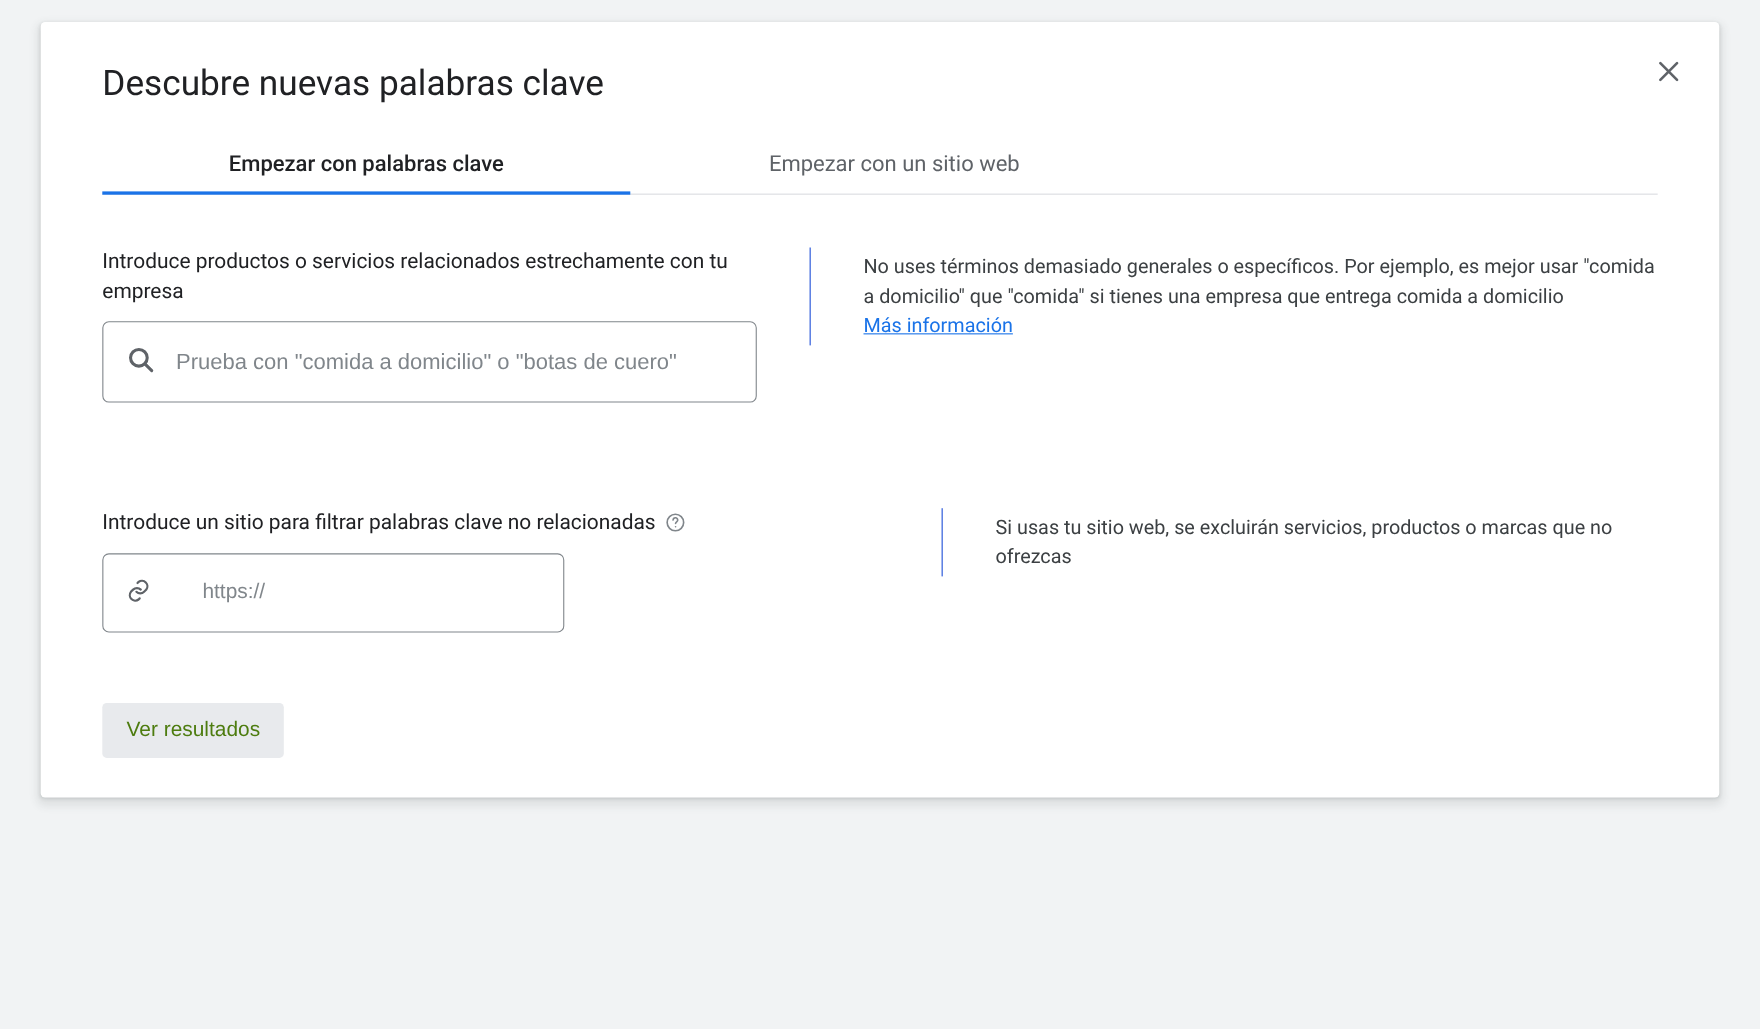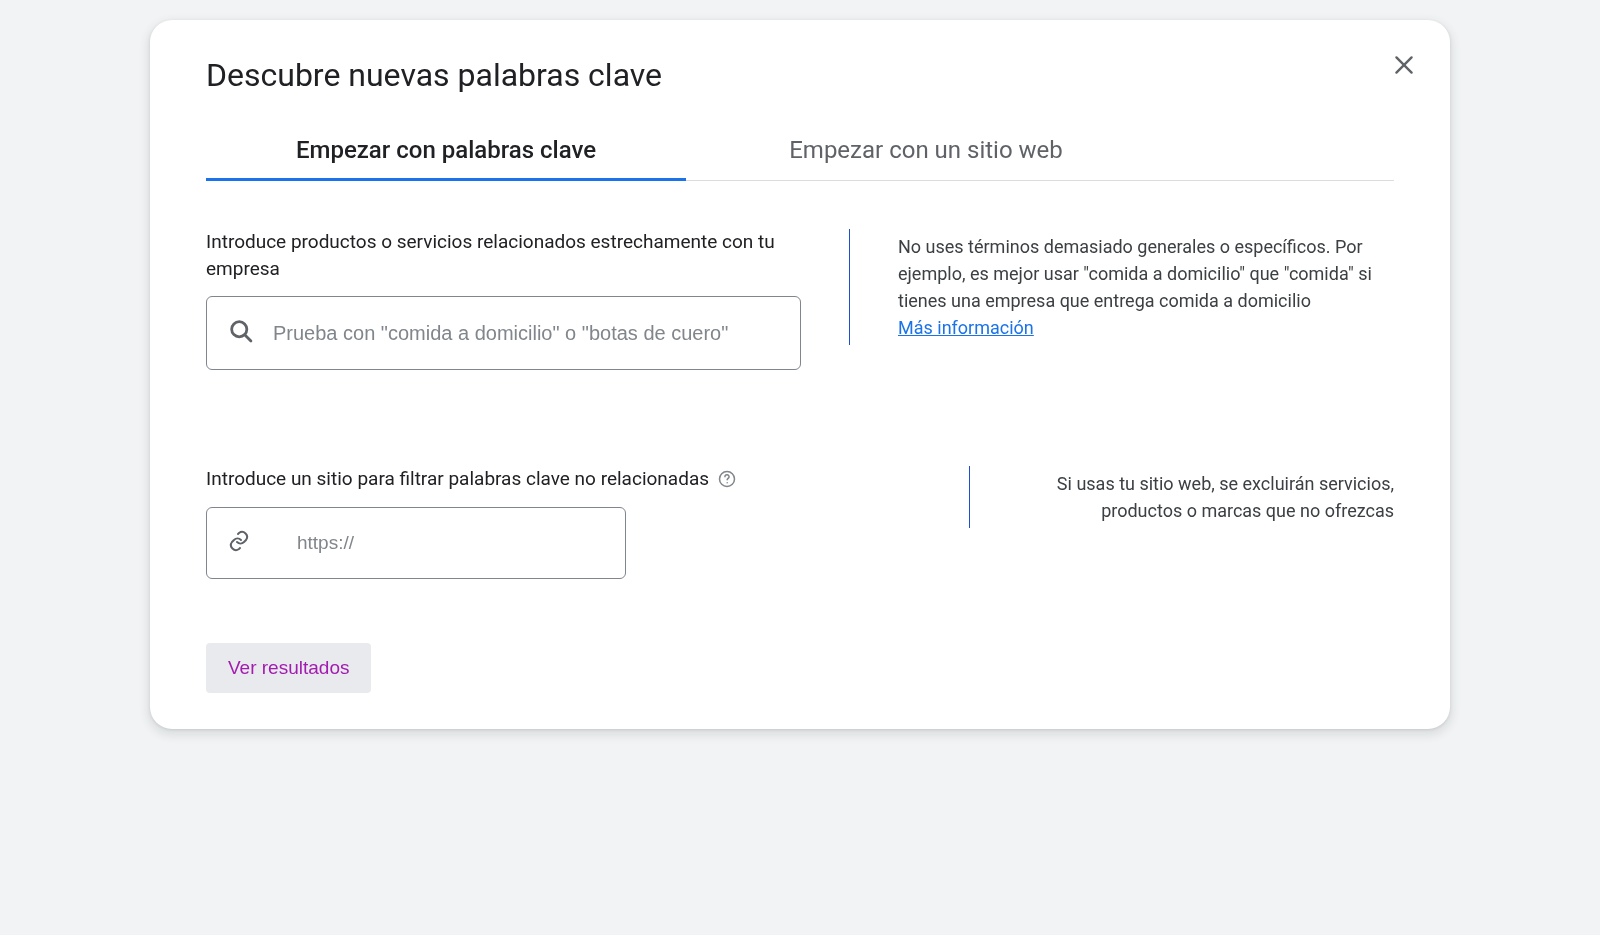--- a/index.html
+++ b/index.html
@@ -5,23 +5,23 @@
   * { box-sizing: border-box; margin: 0; padding: 0; }
   html, body { height: 100%; }
   body {
     font-family: "Google Sans", Roboto, Arial, sans-serif;
     background: #f1f3f4;
     color: #202124;
     padding: 20px;
   }
   .card {
     background: #fff;
-    border-radius: 22px;
+    border-radius: 4px;
     box-shadow: 0 1px 3px rgba(60,64,67,.15), 0 4px 8px 3px rgba(60,64,67,.1);
-    width: 1300px;
+    width: 1526px;
     max-width: 100%;
     margin: 0 auto;
     padding: 36px 56px 36px 56px;
     position: relative;
   }
   .close-btn {
     position: absolute;
     top: 28px;
     right: 28px;
     width: 36px;
@@ -44,21 +44,21 @@
   .tabs {
     display: flex;
     border-bottom: 1px solid #dadce0;
     margin-bottom: 48px;
   }
   .tab {
     flex: 0 0 auto;
     width: 480px;
     text-align: center;
     padding: 14px 0 16px 0;
-    font-size: 24px;
+    font-size: 20px;
     color: #5f6368;
     cursor: pointer;
     position: relative;
   }
   .tab.active {
     color: #202124;
     font-weight: 500;
   }
   .tab.active::after {
     content: "";
@@ -78,21 +78,20 @@
   .right-col {
     flex: 1;
     border-left: 1px solid #1d4ed8;
     padding: 4px 0 4px 48px;
     color: #3c4043;
     font-size: 18px;
     line-height: 1.5;
   }
   .right-col.narrow {
     margin-left: 120px;
-    text-align: right;
   }
   .field-label {
     font-size: 19px;
     color: #202124;
     margin-bottom: 14px;
     line-height: 1.4;
     display: flex;
     align-items: center;
     gap: 8px;
   }
@@ -153,21 +152,21 @@
     border: none;
     outline: none;
     font-size: 19px;
     color: #202124;
     flex: 1;
     background: transparent;
   }
   .site-input-box input::placeholder { color: #80868b; }
   .submit-btn {
     background: #e8eaed;
-    color: #a21caf;
+    color: #4d7c0f;
     border: none;
     border-radius: 4px;
     font-size: 19px;
     padding: 14px 22px;
     cursor: not-allowed;
   }
   .help-circle {
     display: inline-flex;
     color: #80868b;
     vertical-align: middle;

